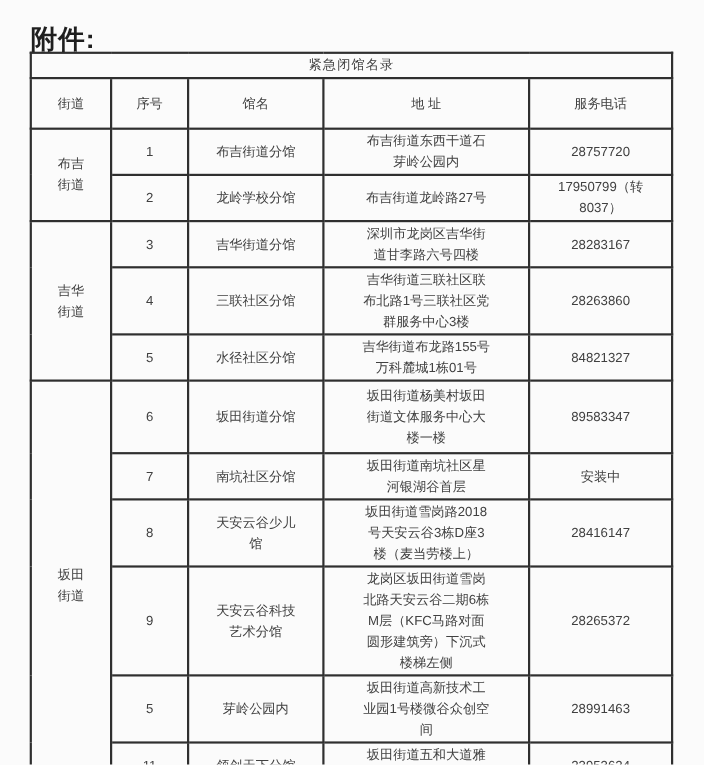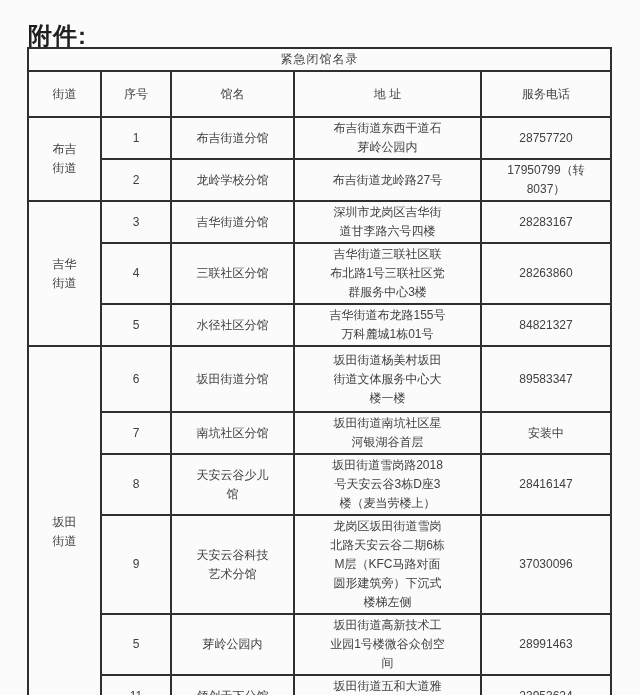--- a/index.html
+++ b/index.html
@@ -159,21 +159,21 @@
   </tr>
   <tr style="height:93px">
     <td class="no-cell">9</td>
     <td>天安云谷科技
 艺术分馆</td>
     <td>龙岗区坂田街道雪岗
 北路天安云谷二期6栋
 M层（KFC马路对面
 圆形建筑旁）下沉式
 楼梯左侧</td>
-    <td class="phone-cell">37030096</td>
+    <td class="phone-cell">28265372</td>
   </tr>
   <tr style="height:58px">
     <td class="no-cell">5</td>
     <td>芽岭公园内</td>
     <td>坂田街道高新技术工
 业园1号楼微谷众创空
 间</td>
     <td class="phone-cell">28991463</td>
   </tr>
   <tr style="height:40px">

